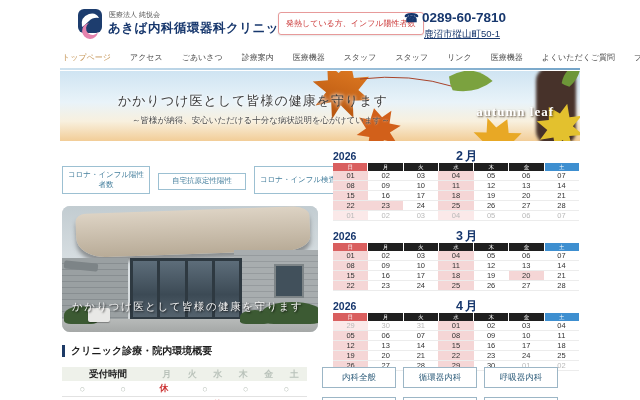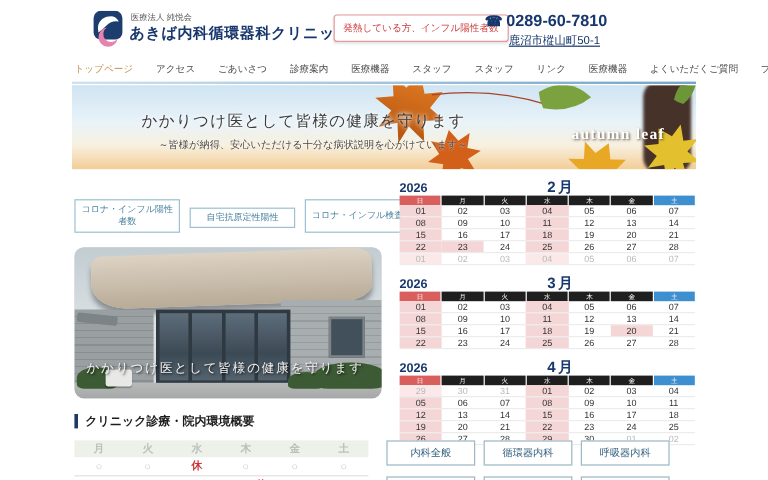--- a/index.html
+++ b/index.html
@@ -370,20 +370,21 @@
           <span class="cal-cell">30</span>
           <span class="cal-cell dim">01</span>
           <span class="cal-cell dim">02</span>
         </div>
       </div>
     </div>
 
   <div class="sec sec2">クリニック診療・院内環境概要</div>
   <div class="rtable" id="reception-table">
       <div class="rt-head">
+        <span class="rt-time">受付時間</span>
         <span class="rt-cell">月</span>
         <span class="rt-cell">火</span>
         <span class="rt-cell">水</span>
         <span class="rt-cell">木</span>
         <span class="rt-cell">金</span>
         <span class="rt-cell">土</span>
       </div>
       <div class="rt-row">
         <span class="rt-cell">○</span>
         <span class="rt-cell">○</span>

